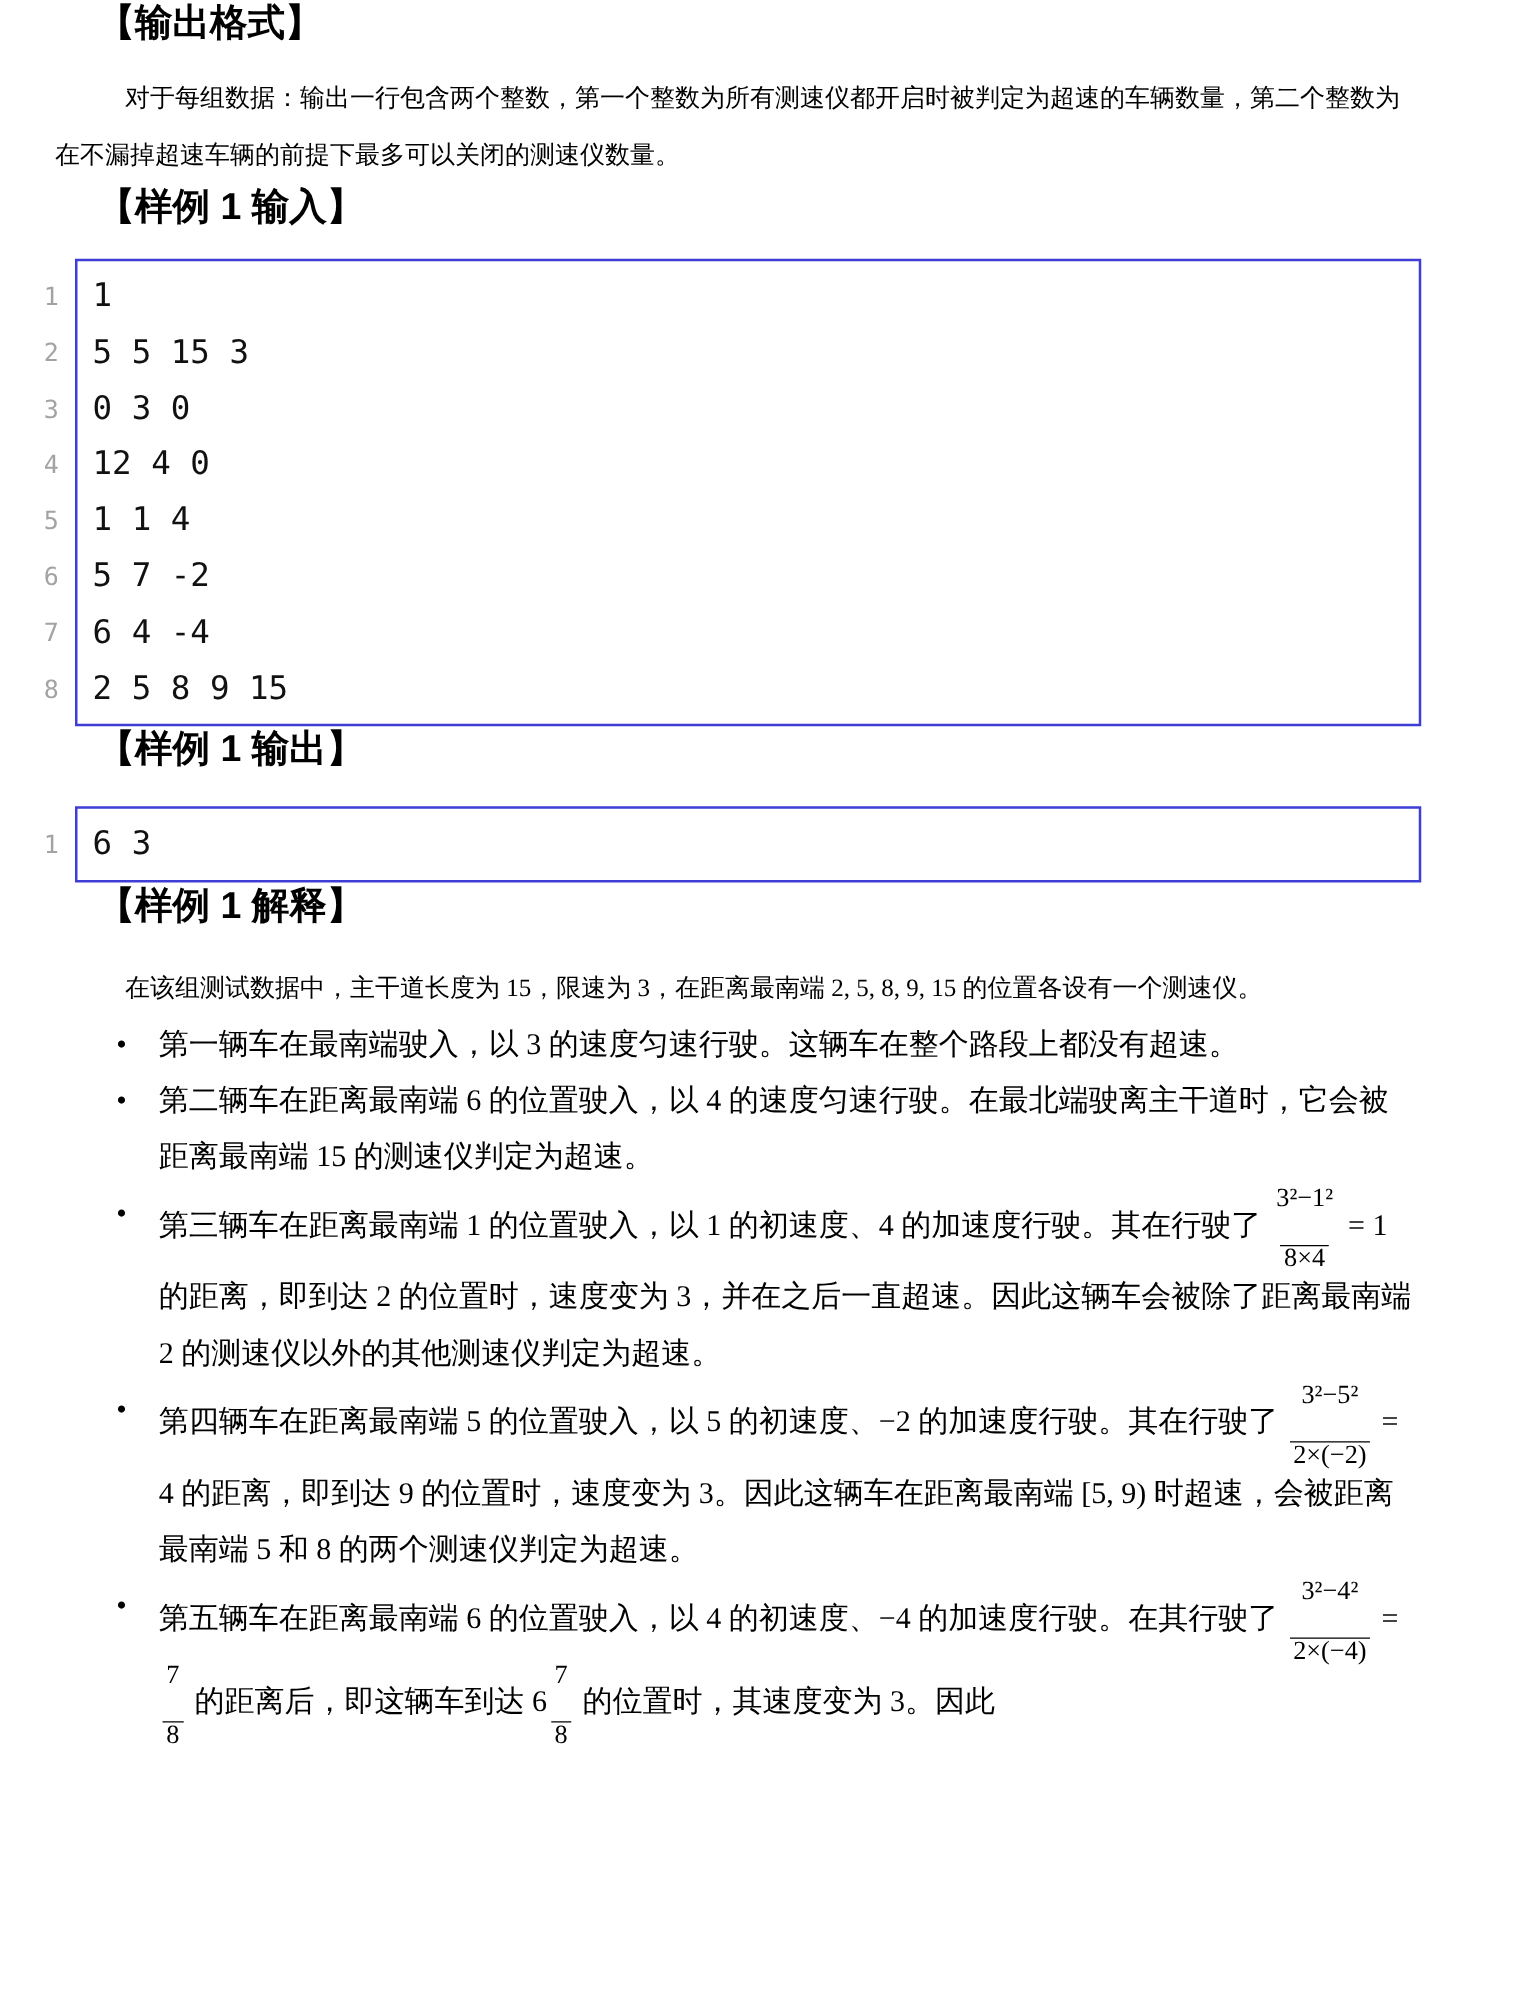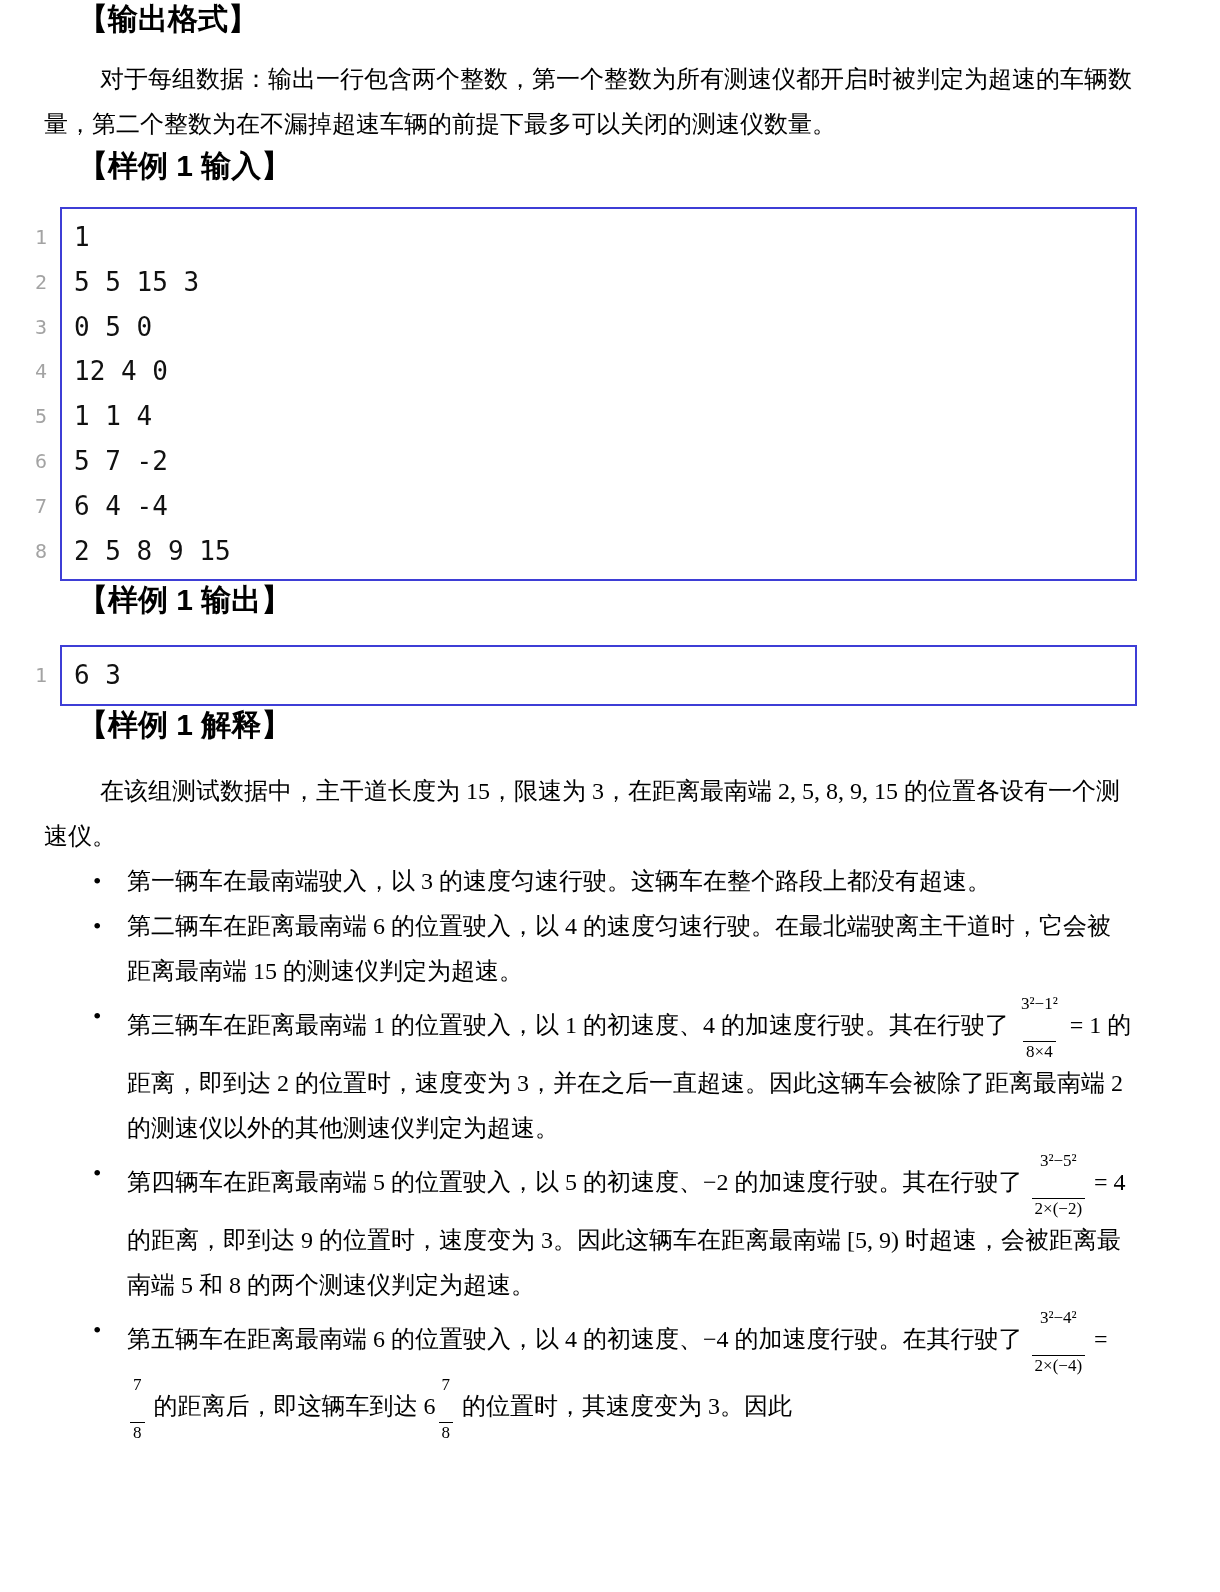--- a/index.html
+++ b/index.html
@@ -13,21 +13,21 @@
   h2.sec{
     font-family:"Liberation Sans","DejaVu Sans",sans-serif;
     font-weight:700;font-size:30px;line-height:38px;
     margin:0 90px 0 78px;
   }
   .mt20{margin-top:20px;}
   .mt12{margin-top:12px;}
   .mt71{margin-top:71px;}
   .mt68{margin-top:68px;}
   p.body-p{
-    font-size:24px;line-height:45px;
+    font-size:20px;line-height:45px;
     margin:19px 88px 0 44px;
     text-indent:56px;
   }
   p.intro{margin-top:25px;}
   
   .code-wrap{display:flex;margin:22px 83px 0 0;}
   .code-wrap.single{margin-top:26px;}
   .gutter{
     flex:none;width:60px;box-sizing:border-box;
     padding:8px 13px 0 0;text-align:right;
@@ -49,21 +49,21 @@
   ul.bullets li{position:relative;padding-left:83px;}
   ul.bullets li::before{
     content:"\2022";position:absolute;left:49px;top:0;
     font-size:24px;
   }
   
   .frac{
     display:inline-flex;flex-direction:column;align-items:center;
     vertical-align:middle;
     font-family:"Liberation Serif","DejaVu Serif",serif;
-    font-size:17px;line-height:19px;margin:0 3px;gap:28px;
+    font-size:21px;line-height:19px;margin:0 3px;gap:28px;
   }
   .frac .num{padding:0 3px;}
   .frac .den{border-top:1.4px solid #000;padding:0 3px;}
 </style>
 </head>
 <body>
 
 <div class="page">
 
   <h2 class="sec mt20">【输出格式】</h2>
@@ -76,21 +76,21 @@
       <div class="gutter">
         <div>1</div>
         <div>2</div>
         <div>3</div>
         <div>4</div>
         <div>5</div>
         <div>6</div>
         <div>7</div>
         <div>8</div>
       </div>
-      <div class="code-box"><div>1</div><div>5 5 15 3</div><div>0 5 0</div><div>12 4 0</div><div>1 1 4</div><div>5 7 -2</div><div>6 4 -4</div><div>2 5 8 9 15</div></div>
+      <div class="code-box"><div>1</div><div>5 5 15 3</div><div>0 3 0</div><div>12 4 0</div><div>1 1 4</div><div>5 7 -2</div><div>6 4 -4</div><div>2 5 8 9 15</div></div>
     </div>
 
   <h2 class="sec mt71">【样例 1 输出】</h2>
 
   <div class="code-wrap single">
       <div class="gutter">
         <div>1</div>
       </div>
       <div class="code-box"><div>6 3</div></div>
     </div>

